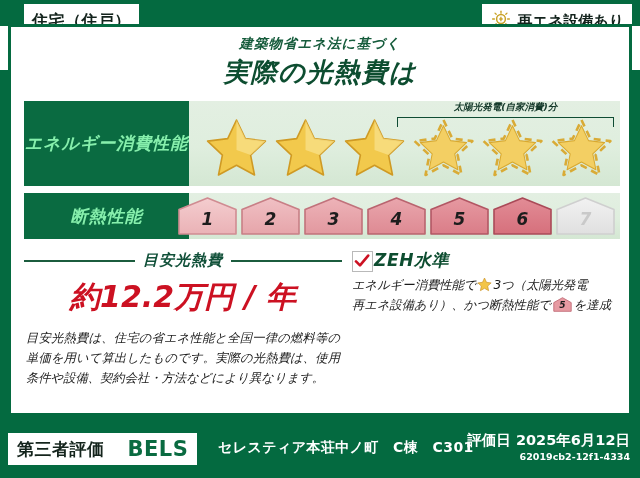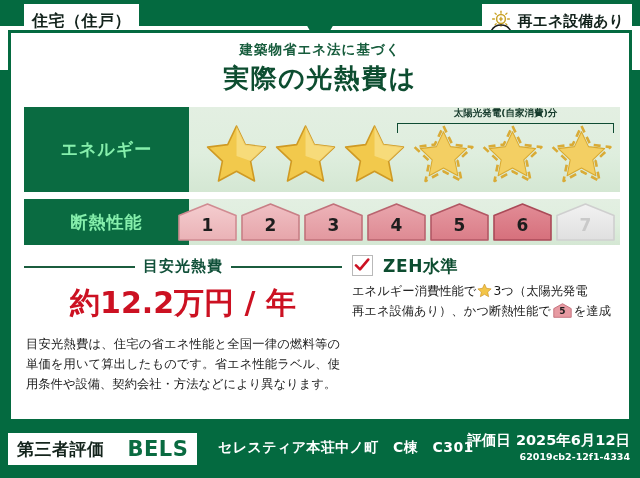--- a/index.html
+++ b/index.html
@@ -27,22 +27,22 @@
 
   
   .chevron{
     position:absolute;left:0;top:26px;width:640px;height:44px;
     background:#fff;
     clip-path:polygon(0 0, 48% 0, 50% 22px, 52% 0, 100% 0, 100% 100%, 0 100%);
   }
 
   
   .card{
-    position:absolute;left:8px;top:30px;width:624px;height:392px;
-    background:#ffffff;border:3px solid #046a40;box-sizing:border-box;
+    position:absolute;left:8px;top:24px;width:624px;height:392px;
+    background:#ffffff;border:3px solid #046a40;box-sizing:border-box;font-style:italic;
   }
   .card-inner{position:absolute;left:0;top:0;right:0;bottom:0;}
 
   .title-wrap{position:absolute;left:0;top:8px;width:100%;text-align:center;}
   .title-sub{font-size:13.5px;font-weight:bold;color:#165c3c;letter-spacing:1px;}
   .title-main{font-size:26px;font-weight:bold;color:#0d4d30;letter-spacing:1.5px;margin-top:2px;}
 
   
   .rows{position:absolute;left:13px;top:74px;width:596px;}
   .metric-row{display:flex;align-items:stretch;margin-bottom:7px;}
@@ -103,21 +103,21 @@
   .cost-value{
     text-align:center;font-size:30px;font-weight:bold;color:#cc1122;
     letter-spacing:0px;margin-top:7px;
   }
   .cost-note{
     margin-top:11px;font-size:12.3px;line-height:1.62;color:#1b1b1b;
     text-align:justify;padding:0 2px;
   }
 
   .zeh-block{margin-bottom:9px;}
-  .zeh-head{display:flex;align-items:flex-start;gap:10px;}
+  .zeh-head{display:flex;align-items:flex-end;gap:1px;}
   .check-box{
     width:19px;height:19px;border:1.6px solid #b9b9b9;background:#fff;
     position:relative;flex:none;
   }
   .check-box svg{position:absolute;left:1px;top:1px;width:16px;height:16px;}
   .zeh-title{font-size:17px;font-weight:bold;color:#0d4d30;letter-spacing:.6px;}
   .zeh-desc{font-size:12.3px;line-height:1.6;color:#1b1b1b;margin-top:4px;}
   .inline-star{display:inline-block;width:15px;height:15px;vertical-align:-3px;margin:0 1px;}
   .inline-house{
     display:inline-block;width:19px;height:15px;vertical-align:-3px;margin:0 2px;position:relative;
@@ -188,20 +188,21 @@
       <div class="title-wrap">
         <div class="title-sub">建築物省エネ法に基づく</div>
         <div class="title-main">実際の光熱費は</div>
       </div>
 
       <div class="rows">
 
         <div class="metric-row row-energy">
           <div class="metric-label">
             <span>エネルギー</span>
+            <span>消費性能</span>
           </div>
           <div class="metric-body">
 
             <div class="solar-bracket-text">太陽光発電(自家消費)分</div>
             <div class="solar-bracket">
               <div class="bracket-line"></div>
             </div>
 
             <div class="stars" id="stars-container">
                 <div class="star-cell">
@@ -342,21 +343,21 @@
 
       <div class="lower">
 
         <div class="lower-left">
           <div class="cost-head">
             <div class="ln"></div>
             <div class="tx">目安光熱費</div>
             <div class="ln"></div>
           </div>
           <div class="cost-value">約12.2万円 / 年</div>
-          <div class="cost-note">目安光熱費は、住宅の省エネ性能と全国一律の燃料等の単価を用いて算出したものです。省エネ性能ラベル、使用条件や設備、契約会社・方法などにより異なります。</div>
+          <div class="cost-note">目安光熱費は、住宅の省エネ性能と全国一律の燃料等の単価を用いて算出したものです。実際の光熱費は、使用条件や設備、契約会社・方法などにより異なります。</div>
         </div>
 
         <div class="lower-right">
 
           <div class="zeh-block">
             <div class="zeh-head">
               <span class="check-box">
                 <svg viewBox="0 0 16 16">
                   <path d="M2 8.4L6 12.4L14.2 2.6" fill="none" stroke="#cc1122" stroke-width="2.6" stroke-linecap="round" stroke-linejoin="round"></path>
                 </svg>

